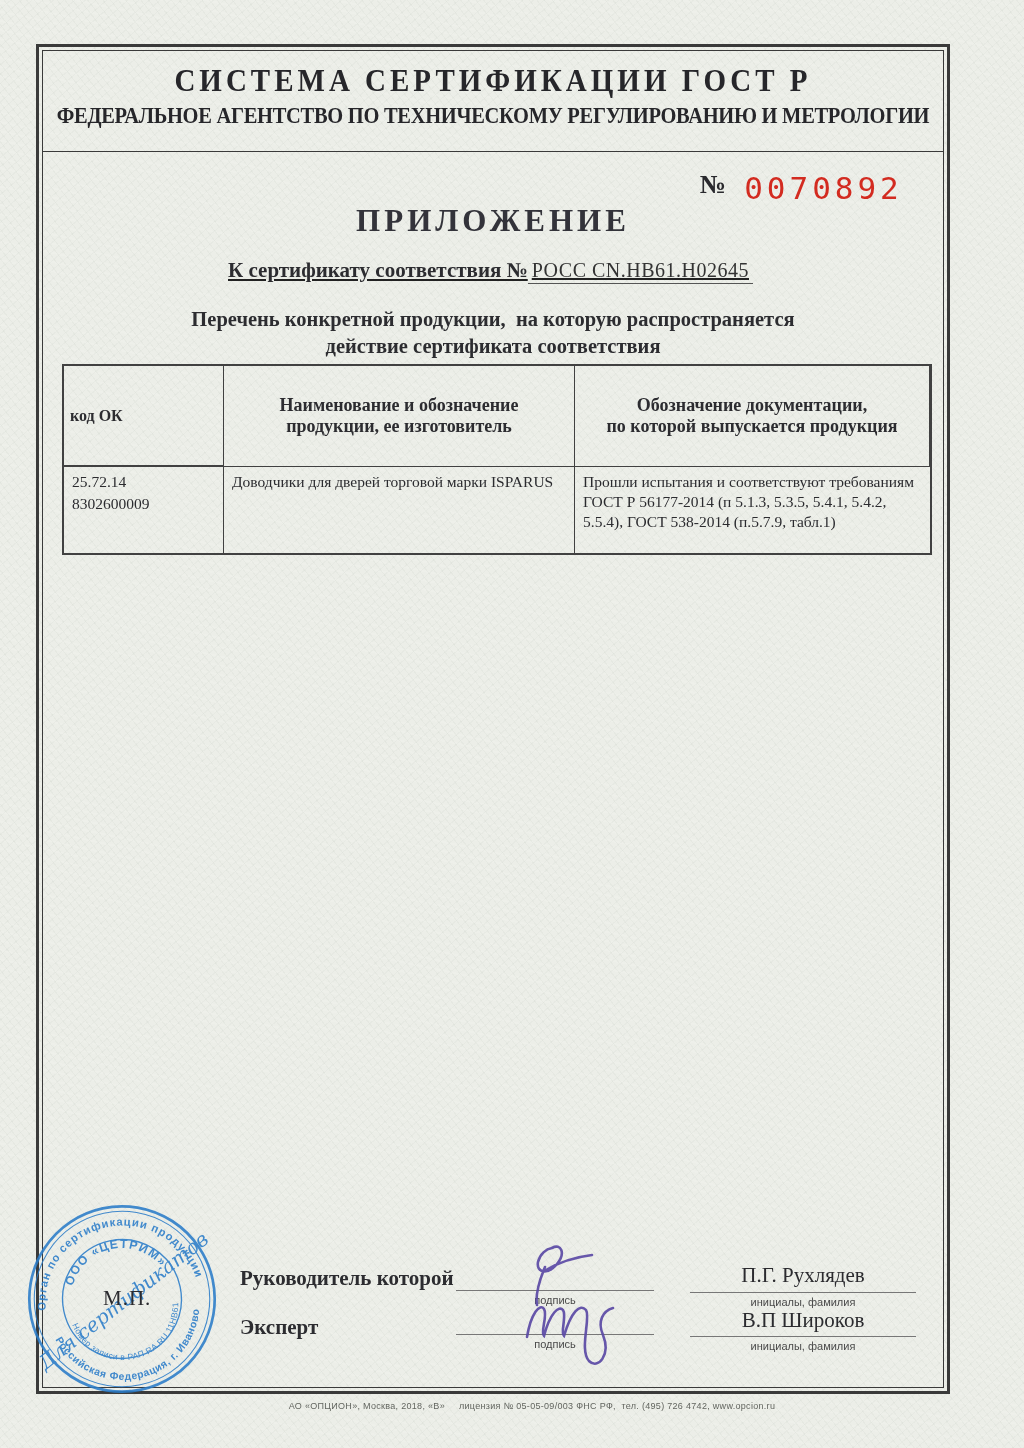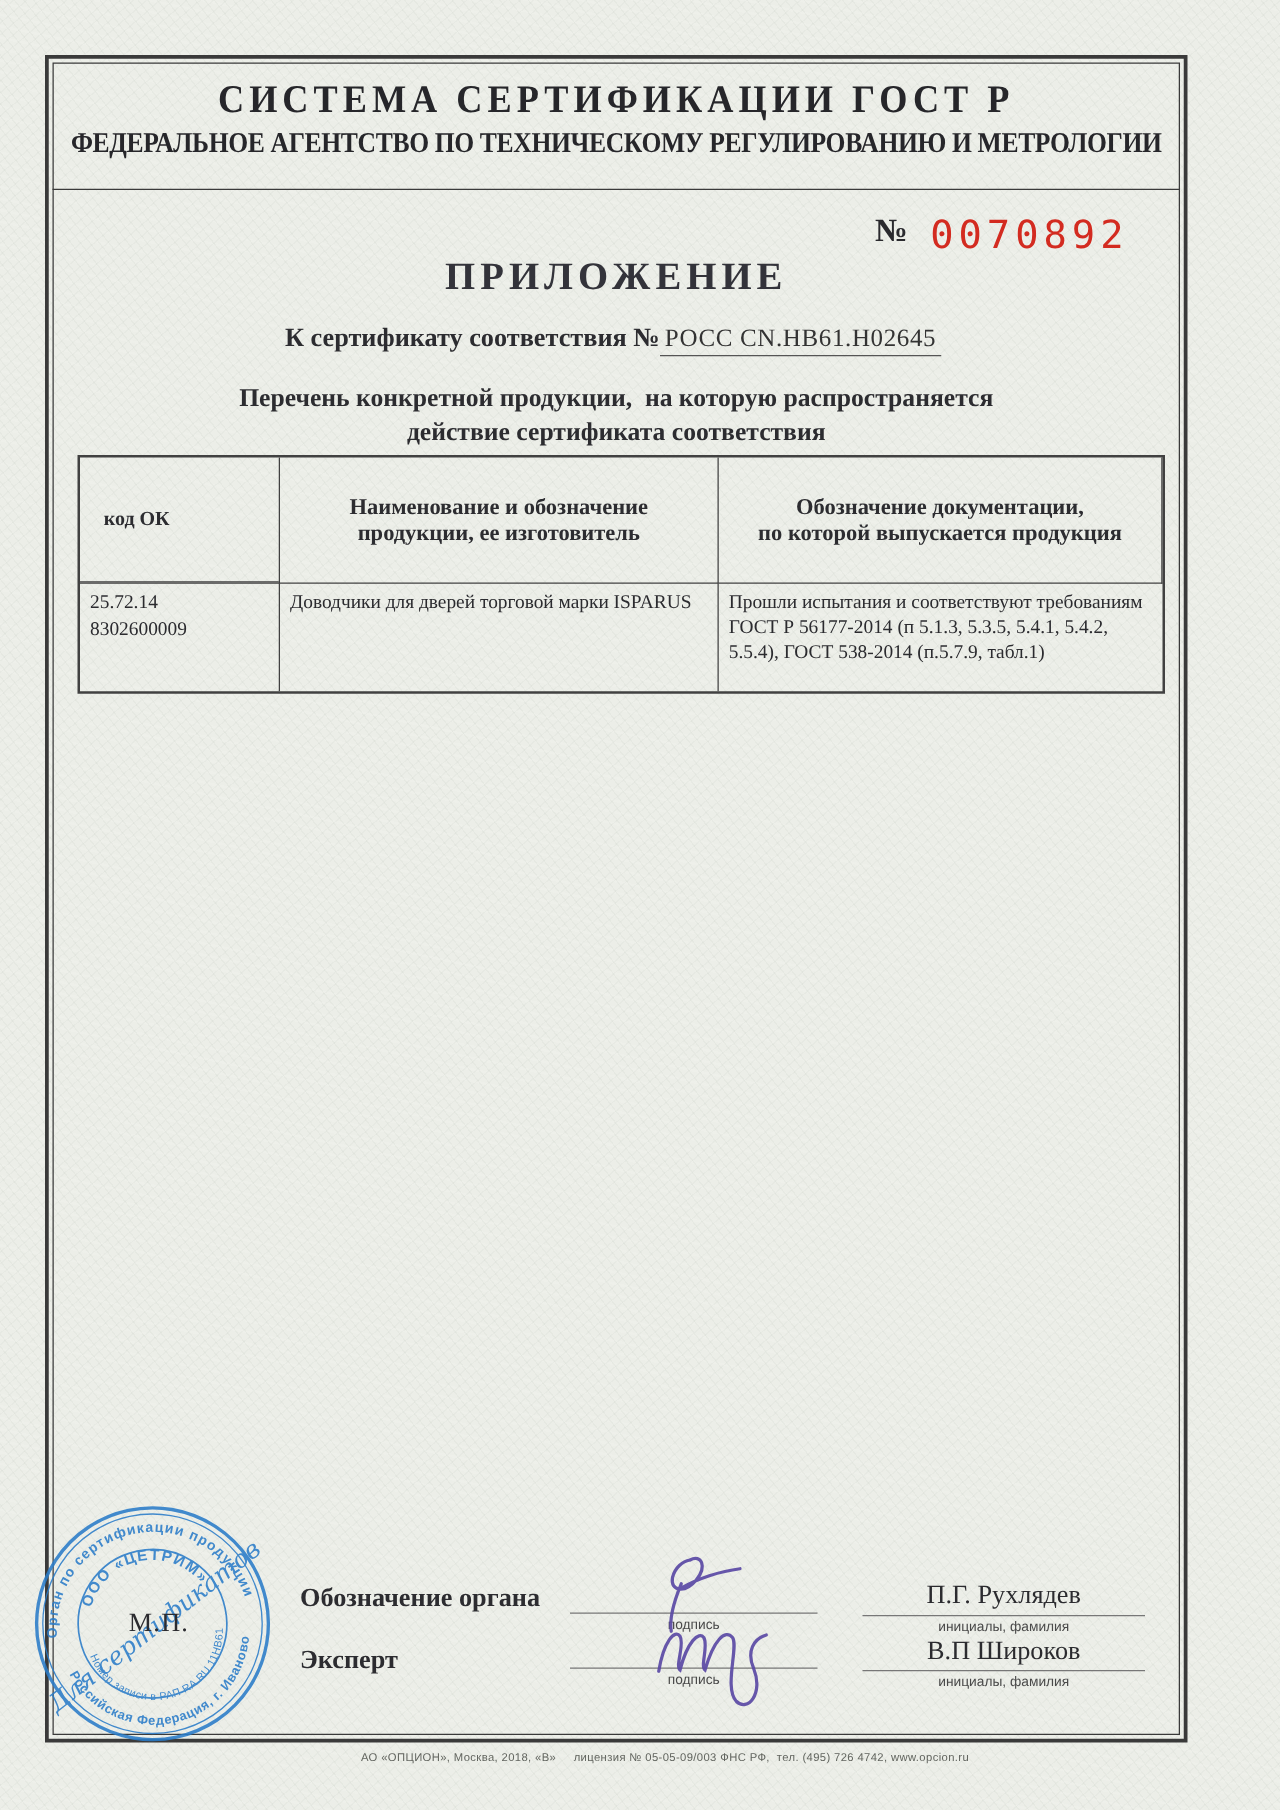--- a/index.html
+++ b/index.html
@@ -14,30 +14,30 @@
   }
   .outer-frame{position:absolute;left:36px;top:44px;width:914px;height:1350px;border:3px solid #3a3a3a;box-sizing:border-box;}
   .inner-frame{position:absolute;left:3px;top:3px;right:3px;bottom:3px;border:1.6px solid #3a3a3a;}
   .hdr-sep{position:absolute;left:42px;top:151px;width:902px;border-top:1.8px solid #3a3a3a;}
   .h1{position:absolute;left:40px;top:64px;width:906px;text-align:center;font-size:29px;font-weight:bold;letter-spacing:4px;color:#26262a;transform:scaleY(1.08);}
   .h2{position:absolute;left:46px;top:104px;width:894px;text-align:center;font-size:20.5px;font-weight:bold;letter-spacing:-0.3px;color:#26262a;transform:scaleY(1.12);white-space:nowrap;}
   .doc-number{position:absolute;left:700px;top:170px;width:220px;text-align:left;white-space:nowrap;}
   .doc-number .nsign{font-size:26px;font-weight:bold;color:#2a2a2e;vertical-align:top;}
   .doc-number .ndigits{font-family:"DejaVu Sans Mono", monospace;font-size:31px;color:#d32b20;letter-spacing:4px;margin-left:14px;vertical-align:top;}
   .doc-title{position:absolute;left:60px;top:203px;width:866px;text-align:center;font-size:31px;font-weight:bold;letter-spacing:4px;color:#33333a;}
-  .cert-row{position:absolute;left:228px;top:258px;display:flex;align-items:flex-end;}
+  .cert-row{position:absolute;left:228px;top:258px;display:flex;align-items:center;text-decoration:underline;}
   .cert-label{font-size:21px;font-weight:bold;color:#2c2c30;white-space:nowrap;padding-bottom:2px;}
   .cert-value{min-width:206px;text-align:center;font-size:20px;letter-spacing:0.5px;color:#333;border-bottom:1.8px solid #555;padding:0 4px 1px 4px;white-space:nowrap;}
   .subtitle{position:absolute;left:60px;top:306px;width:866px;text-align:center;font-size:20.5px;font-weight:bold;color:#2c2c30;line-height:27px;white-space:pre-wrap;}
   .cert-table{position:absolute;left:62px;top:364px;width:870px;border:2px solid #414141;box-sizing:border-box;display:grid;grid-template-columns:160px 351px 355px;}
   .cert-table .c{border-right:1.8px solid #414141;box-sizing:border-box;}
   .cert-table .c:last-child{border-right:none;}
   .hrow{border-bottom:1.8px solid #414141;}
   .cell-codes-hdr{display:flex;flex-direction:column;height:100px;}
-  .cell-codes-hdr .half{flex:1;display:flex;align-items:center;padding-left:19px;font-size:16px;font-weight:bold;color:#2c2c30;}
+  .cell-codes-hdr .half{flex:1;display:flex;align-items:center;padding-left:6px;font-size:16px;font-weight:bold;color:#2c2c30;}
   .cell-codes-hdr .half.top{border-bottom:1.6px solid #414141;}
   .hdr-center{height:100px;display:flex;align-items:center;justify-content:center;text-align:center;font-size:18px;font-weight:bold;color:#2c2c30;white-space:pre-line;line-height:21px;padding:0 14px;}
   .body-cell{height:86px;padding:5px 8px;font-size:15.5px;color:#2b2b2f;line-height:20px;box-sizing:border-box;}
   .body-cell.codes div{margin-bottom:2px;}
   .mp-mark{position:absolute;left:103px;top:1286px;font-size:21px;color:#2b2b2f;letter-spacing:1px;}
   .sig-label{position:absolute;left:240px;font-size:21px;font-weight:bold;color:#2c2c30;white-space:nowrap;}
   .sig-line{position:absolute;border-bottom:1.6px solid #777;}
   .sig-caption{position:absolute;text-align:center;font-family:"Liberation Sans", sans-serif;font-size:11px;color:#4a4a4a;}
   .sig-name{position:absolute;text-align:center;font-size:21px;color:#2b2b2f;white-space:nowrap;}
   .footer{position:absolute;left:0;top:1401px;width:1024px;text-align:center;font-family:"Liberation Sans", sans-serif;font-size:9px;color:#62655f;letter-spacing:0.3px;white-space:pre-wrap;padding-left:20px;}
@@ -117,21 +117,21 @@
         <text font-family="Liberation Sans, sans-serif" font-size="11.5" font-weight="bold" letter-spacing="0.6" fill="#2a7cc9" stroke="none">
           <textPath href="#arc-bot-outer" startOffset="50%" text-anchor="middle">Российская Федерация, г. Иваново</textPath>
         </text>
         <text x="110" y="120" transform="rotate(-26 110 110)" text-anchor="middle" font-family="DejaVu Serif, serif" font-style="italic" font-size="22" fill="#2a7cc9" stroke="none">Для сертификатов</text>
       </g>
     </svg>
   </div>
 
   <div class="mp-mark">М.П.</div>
 
-  <div class="sig-label" style="top:1266px;">Обозначение органа</div>
+  <div class="sig-label" style="top:1266px;">Руководитель которой</div>
   <div class="sig-line" style="left:456px;top:1246px;width:198px;height:44px;"></div>
   <div class="sig-caption" style="left:456px;top:1294px;width:198px;">подпись</div>
   <div class="sig-name" style="left:690px;top:1263px;width:226px;">П.Г. Рухлядев</div>
   <div class="sig-line" style="left:690px;top:1262px;width:226px;height:30px;"></div>
   <div class="sig-caption" style="left:690px;top:1296px;width:226px;">инициалы, фамилия</div>
 
   <div class="sig-label" style="top:1315px;">Эксперт</div>
   <div class="sig-line" style="left:456px;top:1290px;width:198px;height:44px;"></div>
   <div class="sig-caption" style="left:456px;top:1338px;width:198px;">подпись</div>
   <div class="sig-name" style="left:690px;top:1308px;width:226px;">В.П Широков</div>

